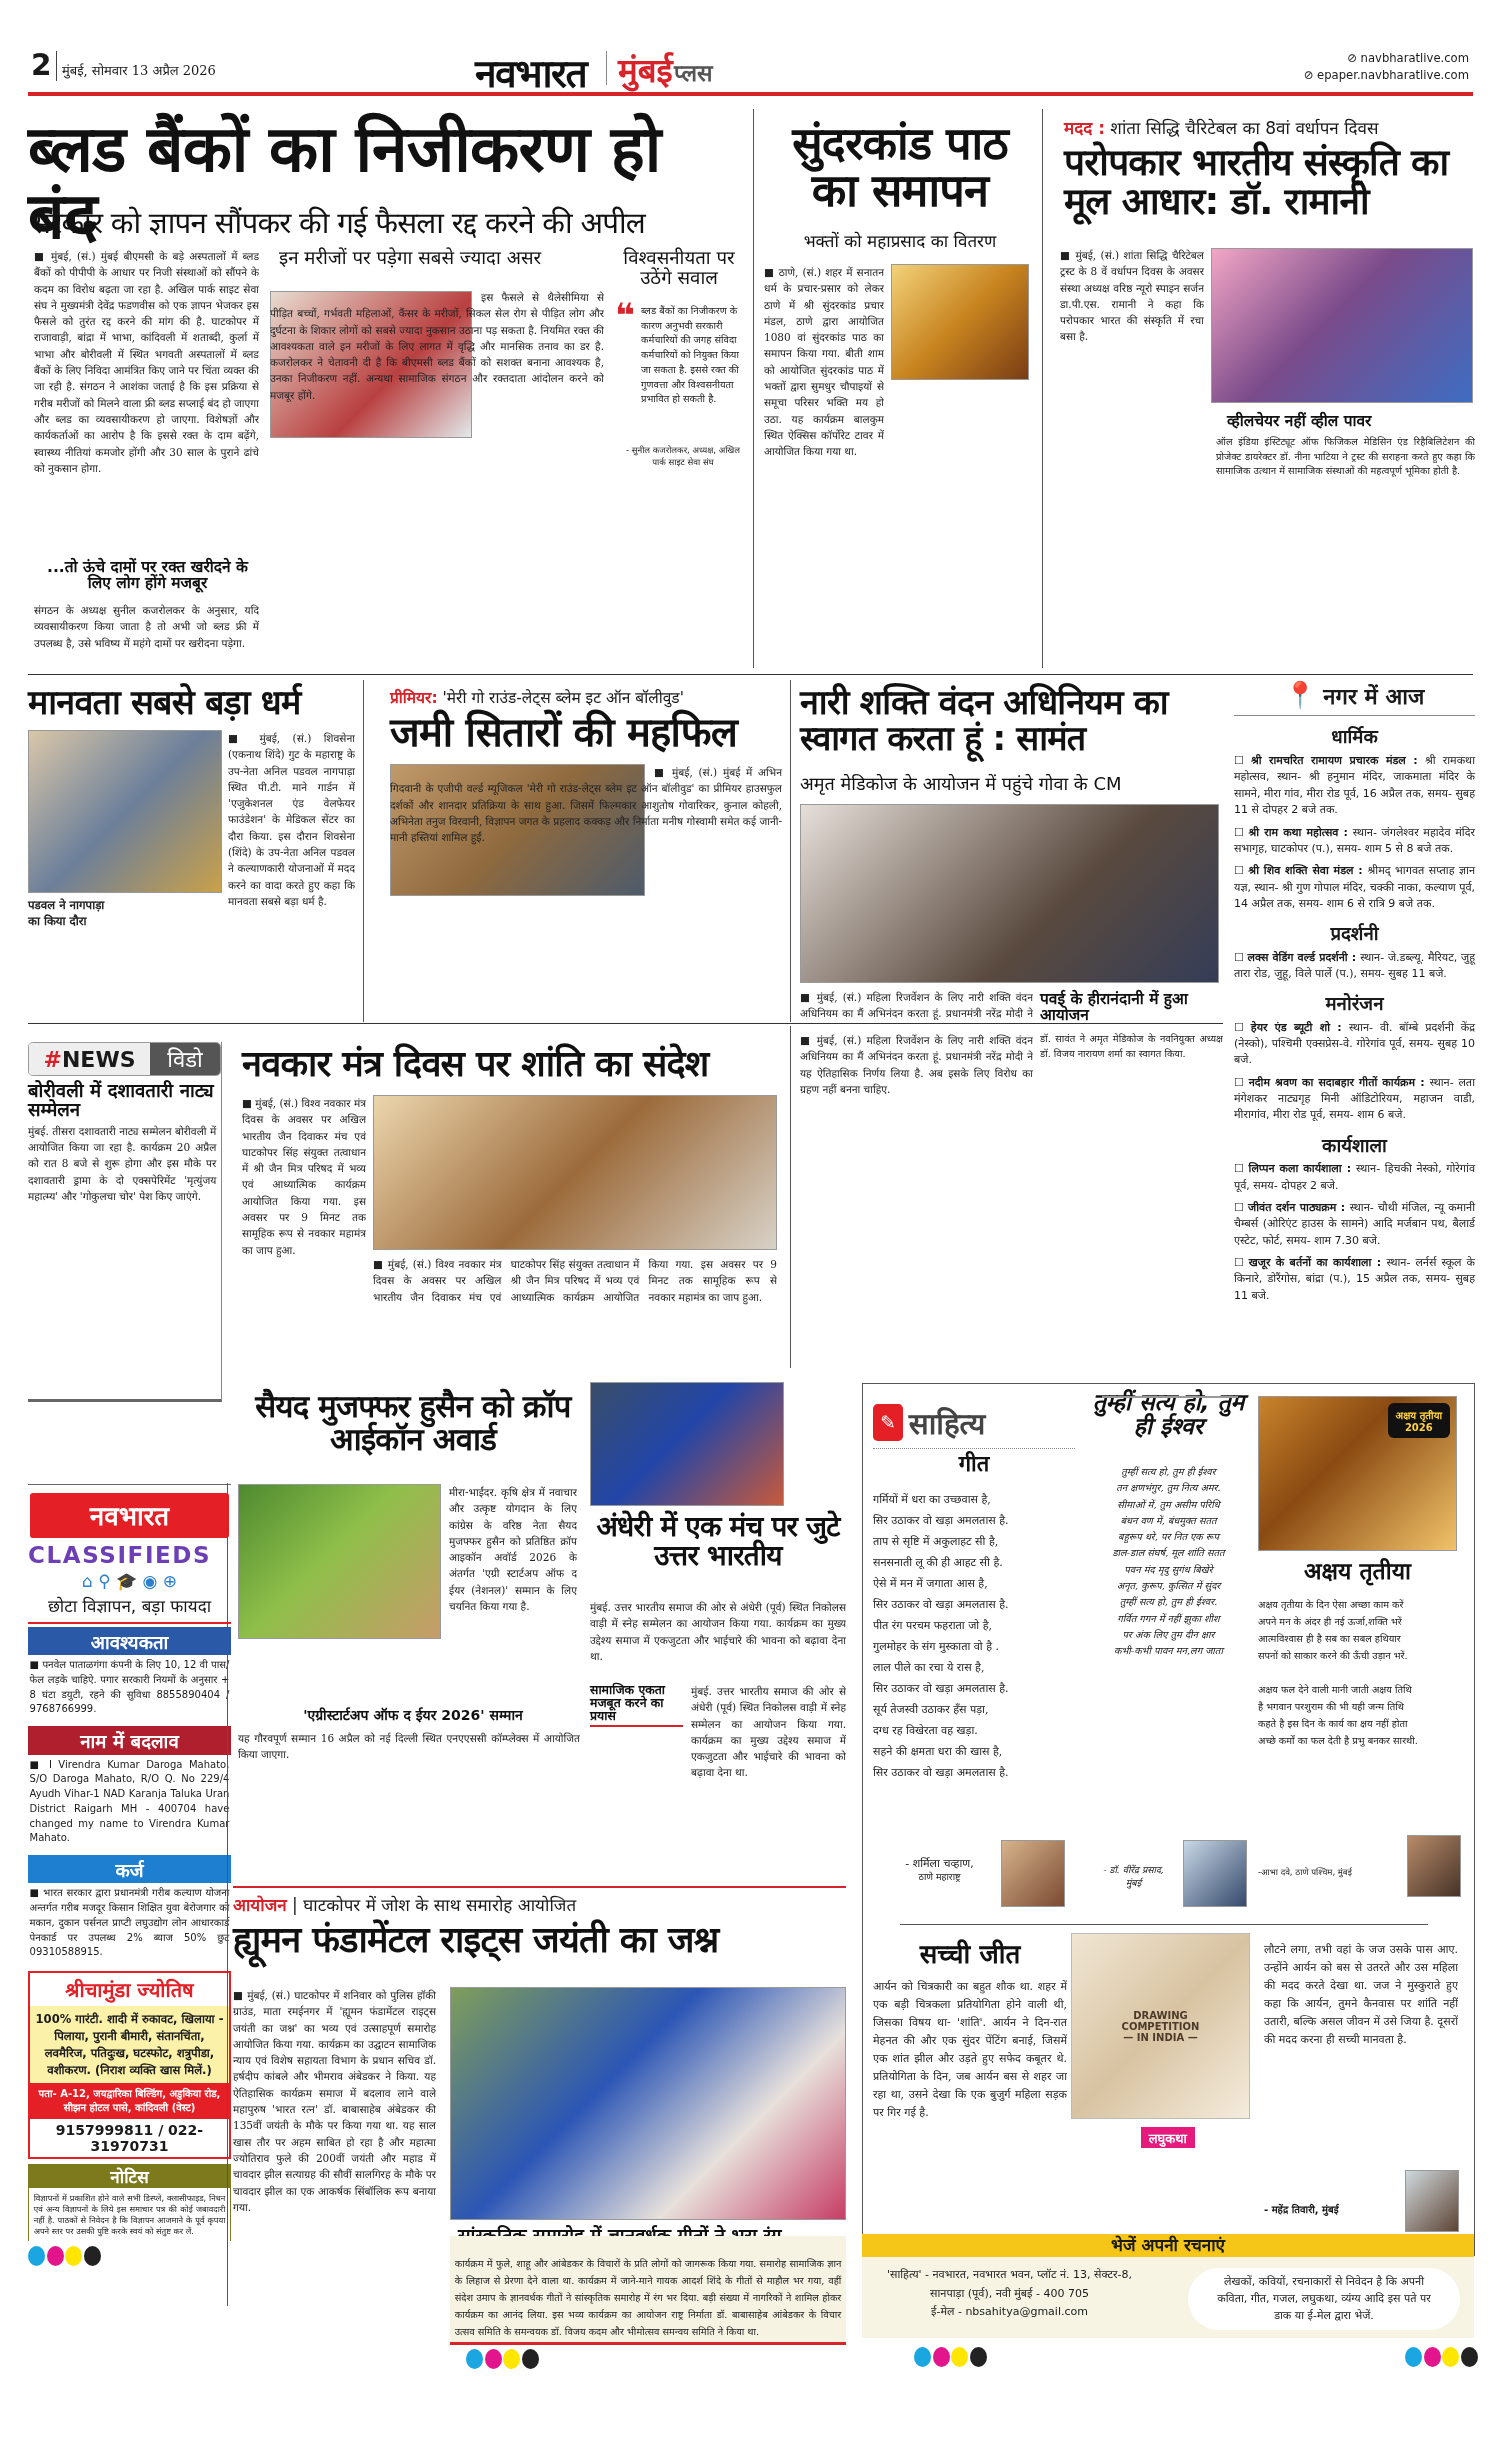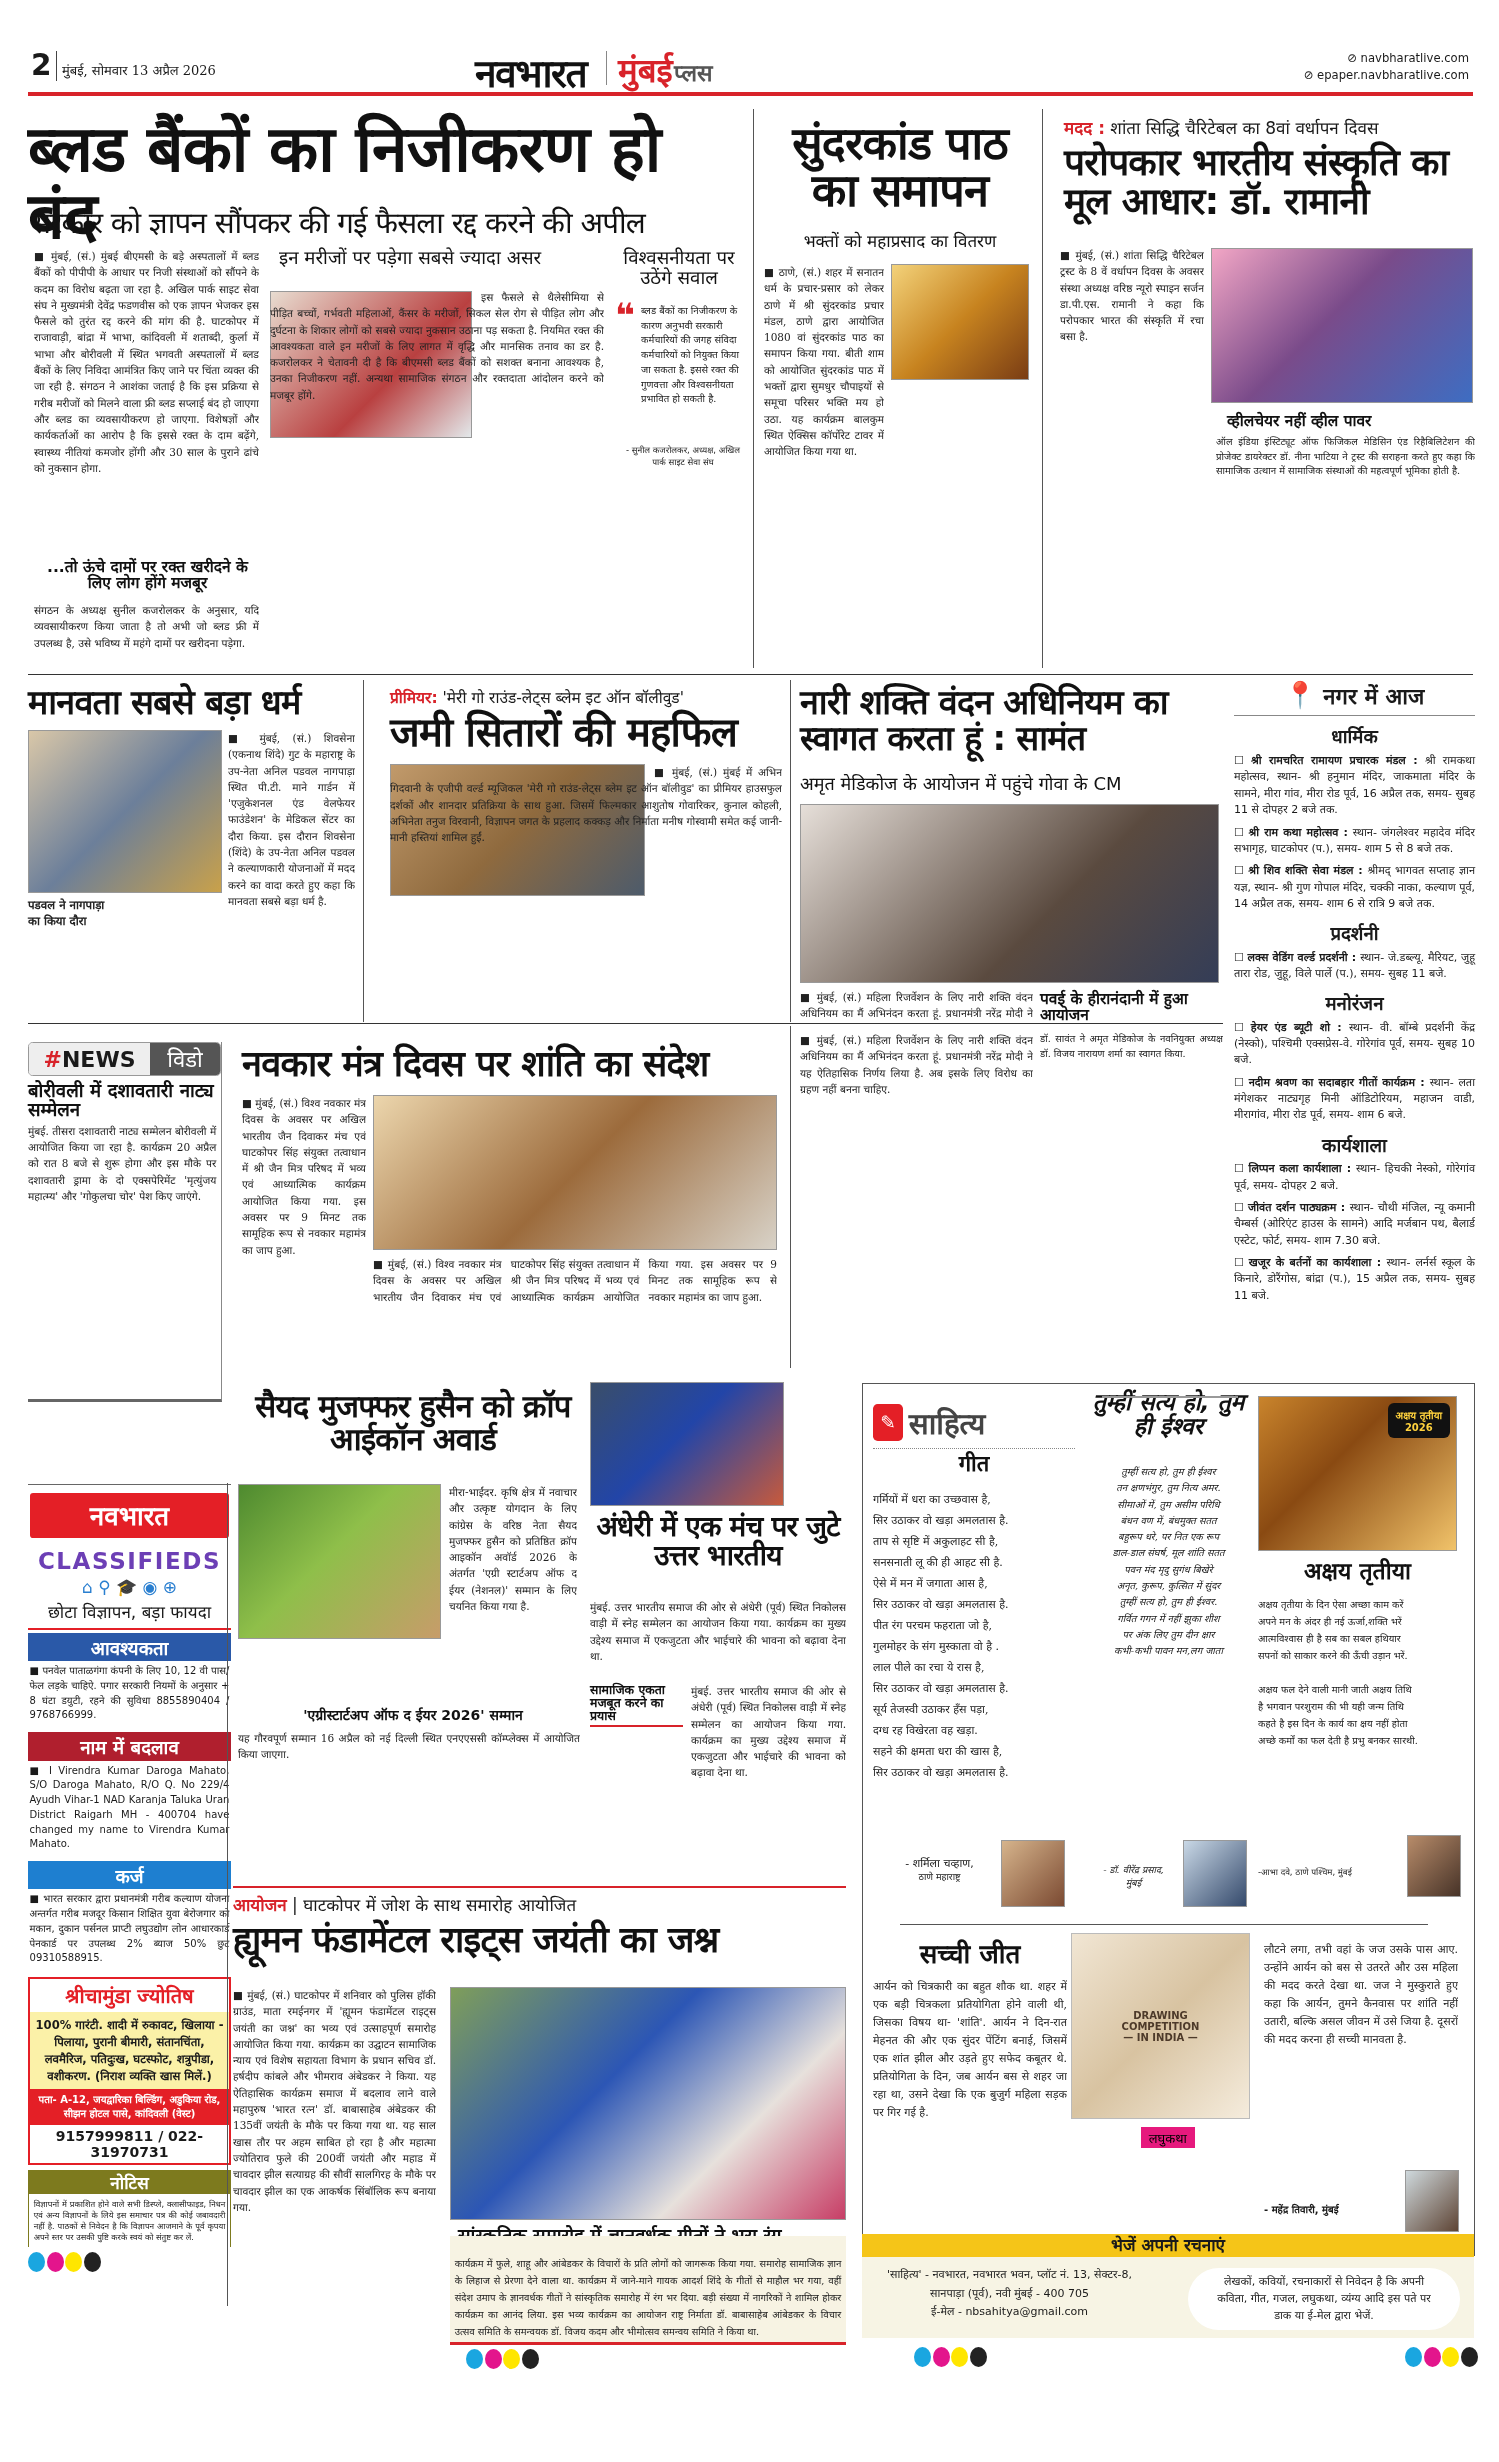--- a/index.html
+++ b/index.html
@@ -140,21 +140,21 @@
 <p class="abs body" style="left:238px;top:1730px;width:342px;height:186px;overflow:hidden">यह गौरवपूर्ण सम्मान 16 अप्रैल को नई दिल्ली स्थित एनएएससी कॉम्प्लेक्स में आयोजित किया जाएगा.</p>
 
 <div class="abs photo" style="left:590px;top:1382px;width:194px;height:124px;background:linear-gradient(135deg,#3a4e69,#2245a8 45%,#c75a3c)"></div>
 <h2 class="abs hl" style="left:590px;top:1512px;width:256px;font-size:28px;text-align:center">अंधेरी में एक मंच पर जुटे उत्तर भारतीय</h2>
 <p class="abs body" style="left:590px;top:1599px;width:256px;height:78px;overflow:hidden">मुंबई. उत्तर भारतीय समाज की ओर से अंधेरी (पूर्व) स्थित निकोलस वाड़ी में स्नेह सम्मेलन का आयोजन किया गया. कार्यक्रम का मुख्य उद्देश्य समाज में एकजुटता और भाईचारे की भावना को बढ़ावा देना था.</p>
 <h3 class="abs hl" style="left:590px;top:1683px;width:93px;font-size:12.4px;letter-spacing:0;border-bottom:2.3px solid #d8232a;padding-bottom:3.1px">सामाजिक एकता मजबूत करने का प्रयास</h3>
 <p class="abs body" style="left:691px;top:1683px;width:155px;height:225px;overflow:hidden">मुंबई. उत्तर भारतीय समाज की ओर से अंधेरी (पूर्व) स्थित निकोलस वाड़ी में स्नेह सम्मेलन का आयोजन किया गया. कार्यक्रम का मुख्य उद्देश्य समाज में एकजुटता और भाईचारे की भावना को बढ़ावा देना था.</p>
 
 <div class="abs" style="left:28px;top:1484px;width:203px;border-top:1.6px solid #666">
   <div style="margin:7.8px 1.6px 0;background:#e41f26;color:#fff;text-align:center;font-size:26px;font-weight:bold;padding:4.7px 0;border-radius:3.1px">नवभारत</div>
-  <div style="text-align:center;font-size:23px;font-weight:bold;letter-spacing:1.6px;color:#6c3fb5;margin-top:10px">CLASSIFIEDS</div>
+  <div style="font-size:23px;font-weight:bold;letter-spacing:1.6px;color:#6c3fb5;margin-top:4px">CLASSIFIEDS</div>
   <div style="text-align:center;font-size:17px;margin:3.1px 0;color:#2a7fd0">⌂ ⚲ 🎓 ◉ ⊕</div>
   <div style="text-align:center;font-size:17px;font-weight:normal;border-bottom:2.3px solid #e41f26;padding-bottom:4.7px">छोटा विज्ञापन, बड़ा फायदा</div>
   <div id="cl-sections">
       <div class="cl-head" style="background: rgb(42, 89, 168); margin-top: 3px;">आवश्यकता</div>
       <div style="font-size: 10px; line-height: 14.7px; text-align: justify; padding: 3.1px 1.6px;">■ पनवेल पाताळगंगा कंपनी के लिए 10, 12 वी पास/फेल लड़के चाहिऐ. पगार सरकारी नियमों के अनुसार + 8 घंटा डयुटी, रहने की सुविधा 8855890404 / 9768766999.</div>
       <div class="cl-head" style="background: rgb(176, 31, 46); margin-top: 6.2px;">नाम में बदलाव</div>
       <div style="font-size: 10px; line-height: 14.7px; text-align: justify; padding: 3.1px 1.6px;">■ I Virendra Kumar Daroga Mahato, S/O Daroga Mahato, R/O Q. No 229/4 Ayudh Vihar-1 NAD Karanja Taluka Uran District Raigarh MH - 400704 have changed my name to Virendra Kumar Mahato.</div>
       <div class="cl-head" style="background: rgb(30, 127, 208); margin-top: 6.2px;">कर्ज</div>
       <div style="font-size: 10px; line-height: 14.7px; text-align: justify; padding: 3.1px 1.6px;">■ भारत सरकार द्वारा प्रधानमंत्री गरीब कल्याण योजना अन्तर्गत गरीब मजदूर किसान शिक्षित युवा बेरोजगार को मकान, दुकान पर्सनल प्राप्टी लघुउद्योग लोन आधारकार्ड पेनकार्ड पर उपलब्ध 2% ब्याज 50% छुट 09310588915.</div>
     </div>
@@ -249,21 +249,21 @@
   </div>
 <div class="abs" style="left:1258px;top:1866px;width:140px;font-size:8.5px">-आभा दवे, ठाणे पश्चिम, मुंबई</div>
 <div class="abs photo" style="left:1407px;top:1835px;width:54px;height:62px;background:linear-gradient(135deg,#b88c6a,#473328)"></div>
 
 <div class="abs" style="left:900px;top:1924px;width:528px;border-top:0.8px solid #555"></div>
 <h3 class="abs hl" style="left:873px;top:1941px;width:194px;text-align:center;font-size:26px;letter-spacing:0">सच्ची जीत</h3>
 <p class="abs body" style="left:873px;top:1978px;width:194px;height:233px;overflow:hidden;font-size:11px;line-height:18px">आर्यन को चित्रकारी का बहुत शौक था. शहर में एक बड़ी चित्रकला प्रतियोगिता होने वाली थी, जिसका विषय था- 'शांति'. आर्यन ने दिन-रात मेहनत की और एक सुंदर पेंटिंग बनाई, जिसमें एक शांत झील और उड़ते हुए सफेद कबूतर थे. प्रतियोगिता के दिन, जब आर्यन बस से शहर जा रहा था, उसने देखा कि एक बुजुर्ग महिला सड़क पर गिर गई है.</p>
 <div class="abs" style="left:1071px;top:1933px;width:179px;height:186px;background:linear-gradient(135deg,#f1e6d4,#d8c3a1 50%,#f5ecdd);border:0.8px solid #bbb;display:flex;align-items:center;justify-content:center">
   <div style="width:78px;text-align:center;font-weight:bold;font-size:10px;color:#4d3a2a">DRAWING COMPETITION — IN INDIA —</div>
 </div>
-<div class="abs" style="left:1141px;top:2127px;background:#e6197d;color:#000000;font-weight:normal;font-size:13px;padding:1.6px 7.8px">लघुकथा</div>
+<div class="abs" style="left:1141px;top:2127px;background:#e6197d;color:#ffffff;font-weight:bold;font-size:13px;padding:1.6px 7.8px">लघुकथा</div>
 <p class="abs body" style="left:1264px;top:1941px;width:194px;height:233px;overflow:hidden;font-size:11px;line-height:18px">लौटने लगा, तभी वहां के जज उसके पास आए. उन्होंने आर्यन को बस से उतरते और उस महिला की मदद करते देखा था. जज ने मुस्कुराते हुए कहा कि आर्यन, तुमने कैनवास पर शांति नहीं उतारी, बल्कि असल जीवन में उसे जिया है. दूसरों की मदद करना ही सच्ची मानवता है.</p>
 <div class="abs" style="left:1264px;top:2202px;width:140px;font-size:10px;font-weight:bold">- महेंद्र तिवारी, मुंबई</div>
 <div class="abs photo" style="left:1405px;top:2170px;width:54px;height:62px;background:linear-gradient(135deg,#cfd9dd,#5e4434)"></div>
 
 <div class="abs" style="left:862px;top:2234px;width:612px;height:23px;background:#f5c518;text-align:center;font-size:17px;font-weight:bold;line-height:23px">भेजें अपनी रचनाएं</div>
 <div class="abs" style="left:862px;top:2257px;width:612px;height:81px;background:#f7f4e4">
   <div style="position:absolute;left:15.5px;top:9.3px;width:264px;text-align:center;font-size:11px;line-height:18.6px">
     <div>'साहित्य' - नवभारत, नवभारत भवन, प्लॉट नं. 13, सेक्टर-8, सानपाड़ा (पूर्व), नवी मुंबई - 400 705</div>
     <div>ई-मेल - nbsahitya@gmail.com</div>
   </div>

